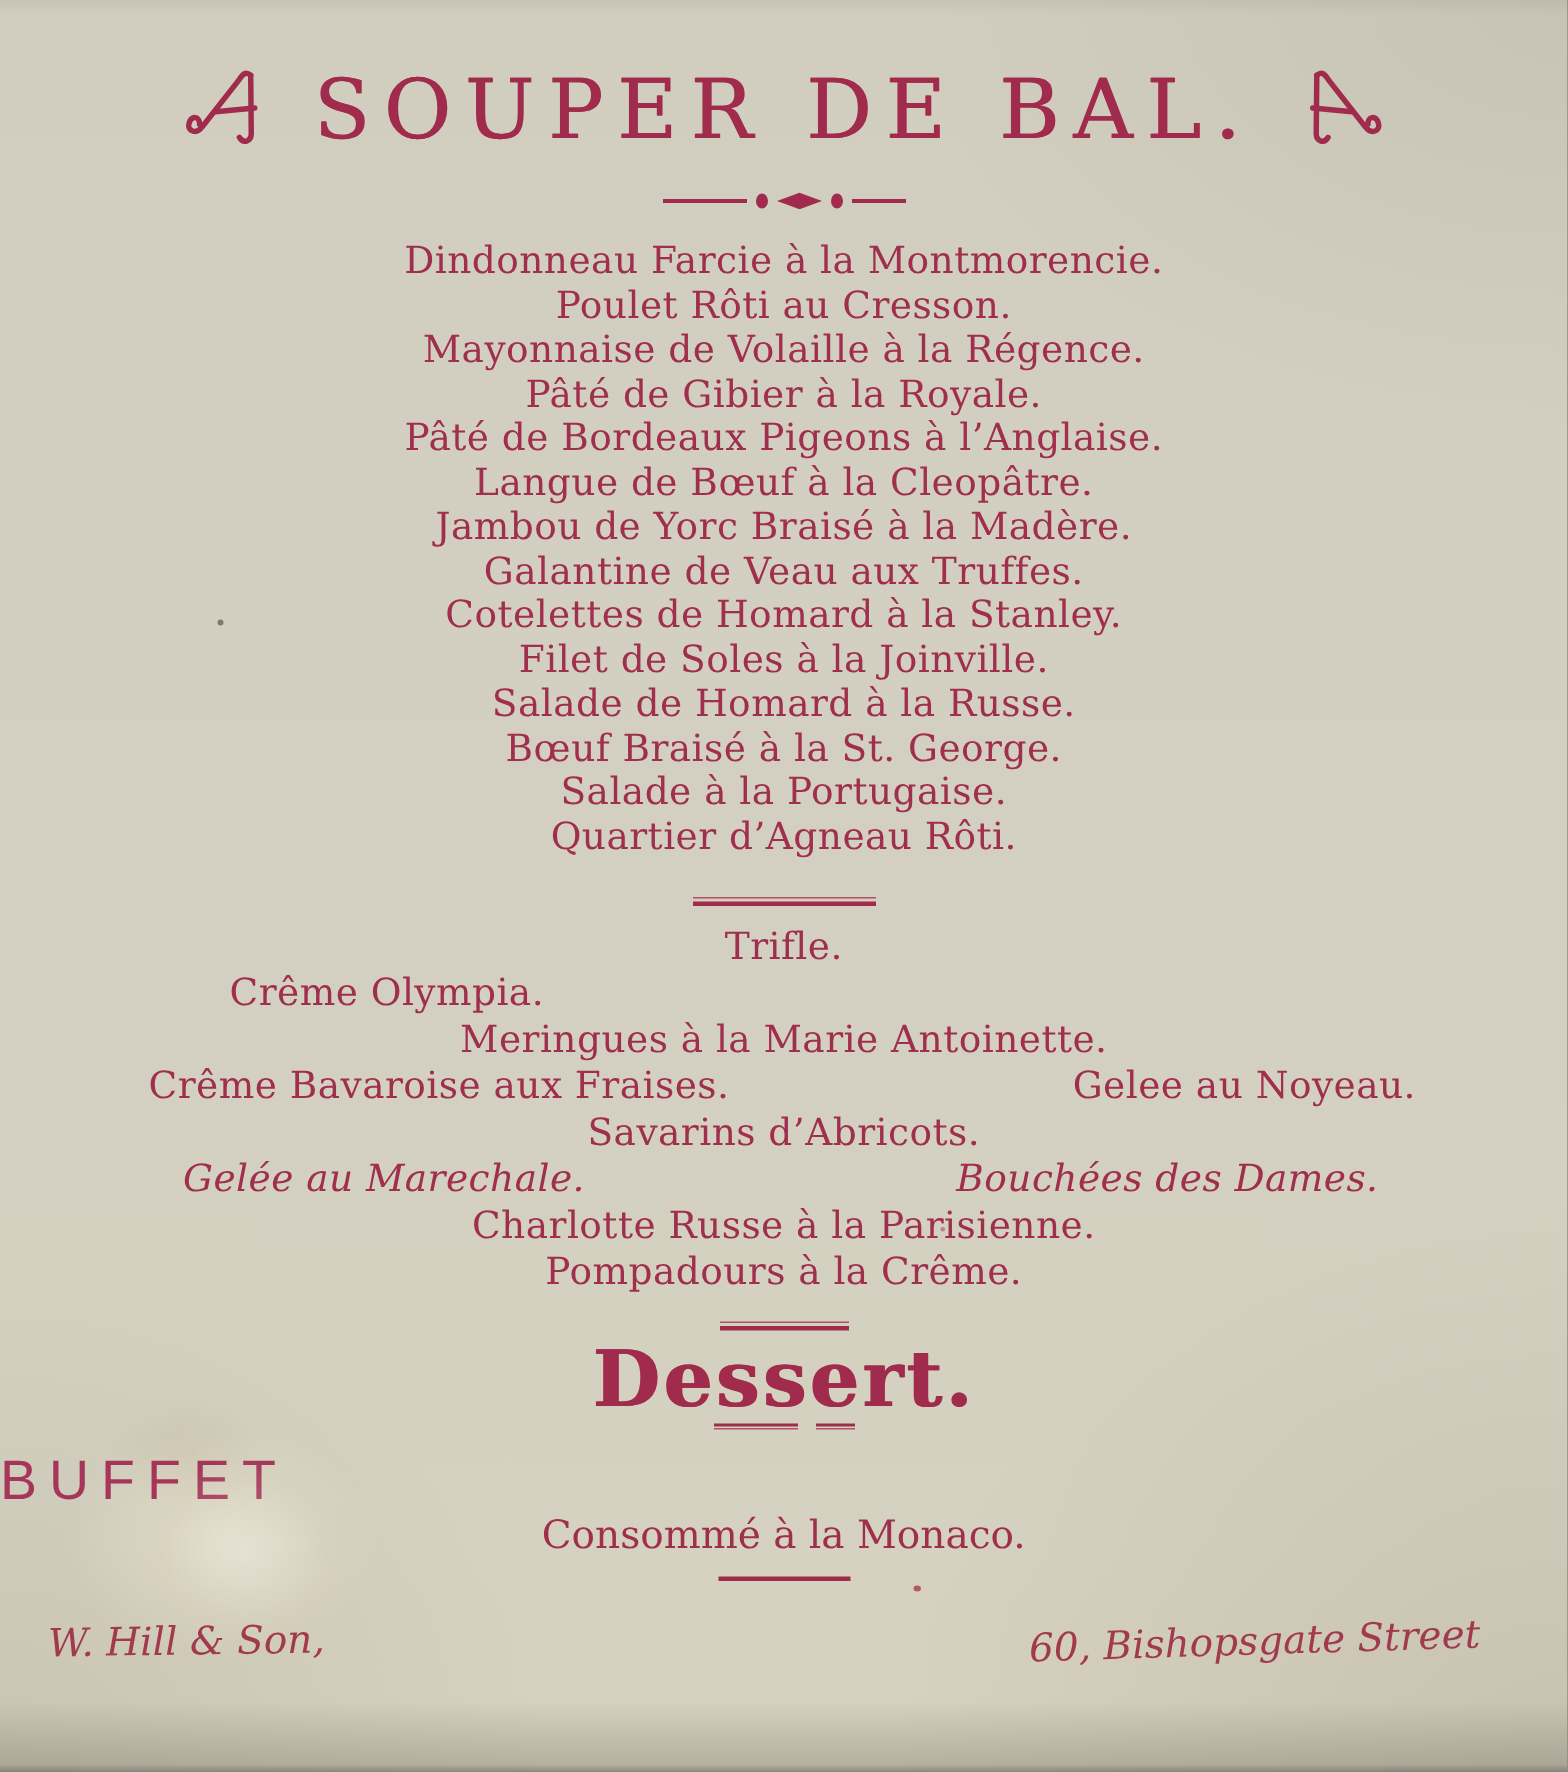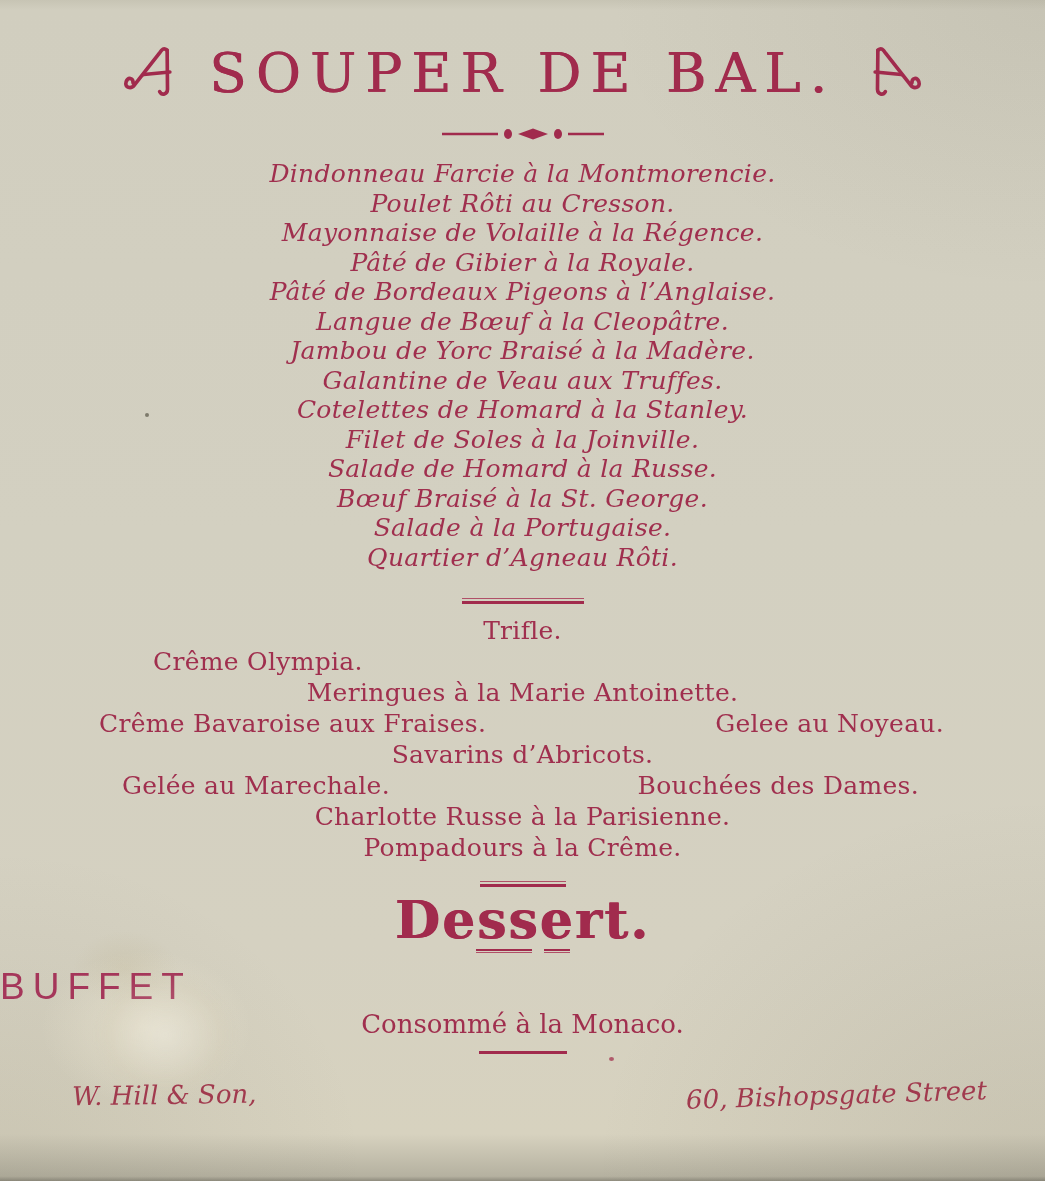--- a/index.html
+++ b/index.html
@@ -42,54 +42,54 @@
   }
   .orn{width:52px;height:60px;}
   .orn path{stroke:#a12b4d;stroke-width:4.2;fill:none;stroke-linecap:round;stroke-linejoin:round;}
   .orn.left{transform:rotate(2deg);}
   .orn.right{transform:scaleX(-1) rotate(2deg);}
 
   .div-ornate{display:block;margin:22px auto 0;width:170px;height:16px;}
   .div-ornate line{stroke:#a12b4d;stroke-width:2.6;}
   .div-ornate .fill{fill:#a12b4d;stroke:none;}
 
-  .mains{margin-top:17px;text-align:center;font-size:25px;line-height:29.5px;letter-spacing:0.3px;font-style:italic;}
+  .mains{margin-top:17px;text-align:center;font-size:25px;line-height:29.5px;letter-spacing:0.3px;}
   .line{white-space:nowrap;}
 
   .rule2{height:2px;border-top:1.5px solid #b05068;border-bottom:3.5px solid #a12b4d;}
   .rule2.lg{width:122px;margin:26px auto 0;}
   .rule2.sm{width:86px;margin:18px auto 0;}
   .rule-broken{width:94px;margin:6px auto 0;display:flex;justify-content:space-between;}
   .rule-broken .seg{height:1px;border-top:2.5px solid #a12b4d;border-bottom:1px solid #b05068;}
   .rule-broken .seg.a{width:56px;}
   .rule-broken .seg.b{width:26px;}
   .rule-end{width:88px;margin:12px auto 0;border-top:3.5px solid #a12b4d;}
 
   .desserts{margin-top:11px;text-align:center;font-size:25px;line-height:31px;letter-spacing:0.3px;}
   .pair{display:flex;justify-content:space-between;}
   .pair.p1{padding:0 133px 0 153px;}
   .pair.p2{padding:0 101px 0 99px;}
-  .pair.p3{padding:0 126px 0 122px;}
+  .pair.p3{padding:0 126px 0 122px;font-style:italic;}
 
   .script-heading{
     margin-top:10px;text-align:center;
     font-size:52px;line-height:46px;font-weight:bold;letter-spacing:2px;
     color:#a12b4d;text-shadow:0.7px 0 0 #a12b4d;
   }
   .buffet-heading{
     margin-top:14px;text-align:left;
     font-family:"Liberation Sans", sans-serif;
     font-size:37px;line-height:40px;font-weight:400;letter-spacing:8px;
     color:#a5365a;
   }
   .buffet-item{margin-top:2px;text-align:center;font-size:26px;line-height:30px;}
 
   .footer{
     display:flex;justify-content:space-between;
-    padding:0 58px 0 72px;margin-top:26px;
+    padding:0 58px 0 32px;margin-top:26px;
     font-style:italic;font-size:26px;line-height:30px;color:#a13a4e;
   }
   .f-left{transform:rotate(-0.8deg);}
   .f-right{transform:rotate(-1.8deg);}
 </style>
 </head>
 <body>
 
 <div class="photo">
 

